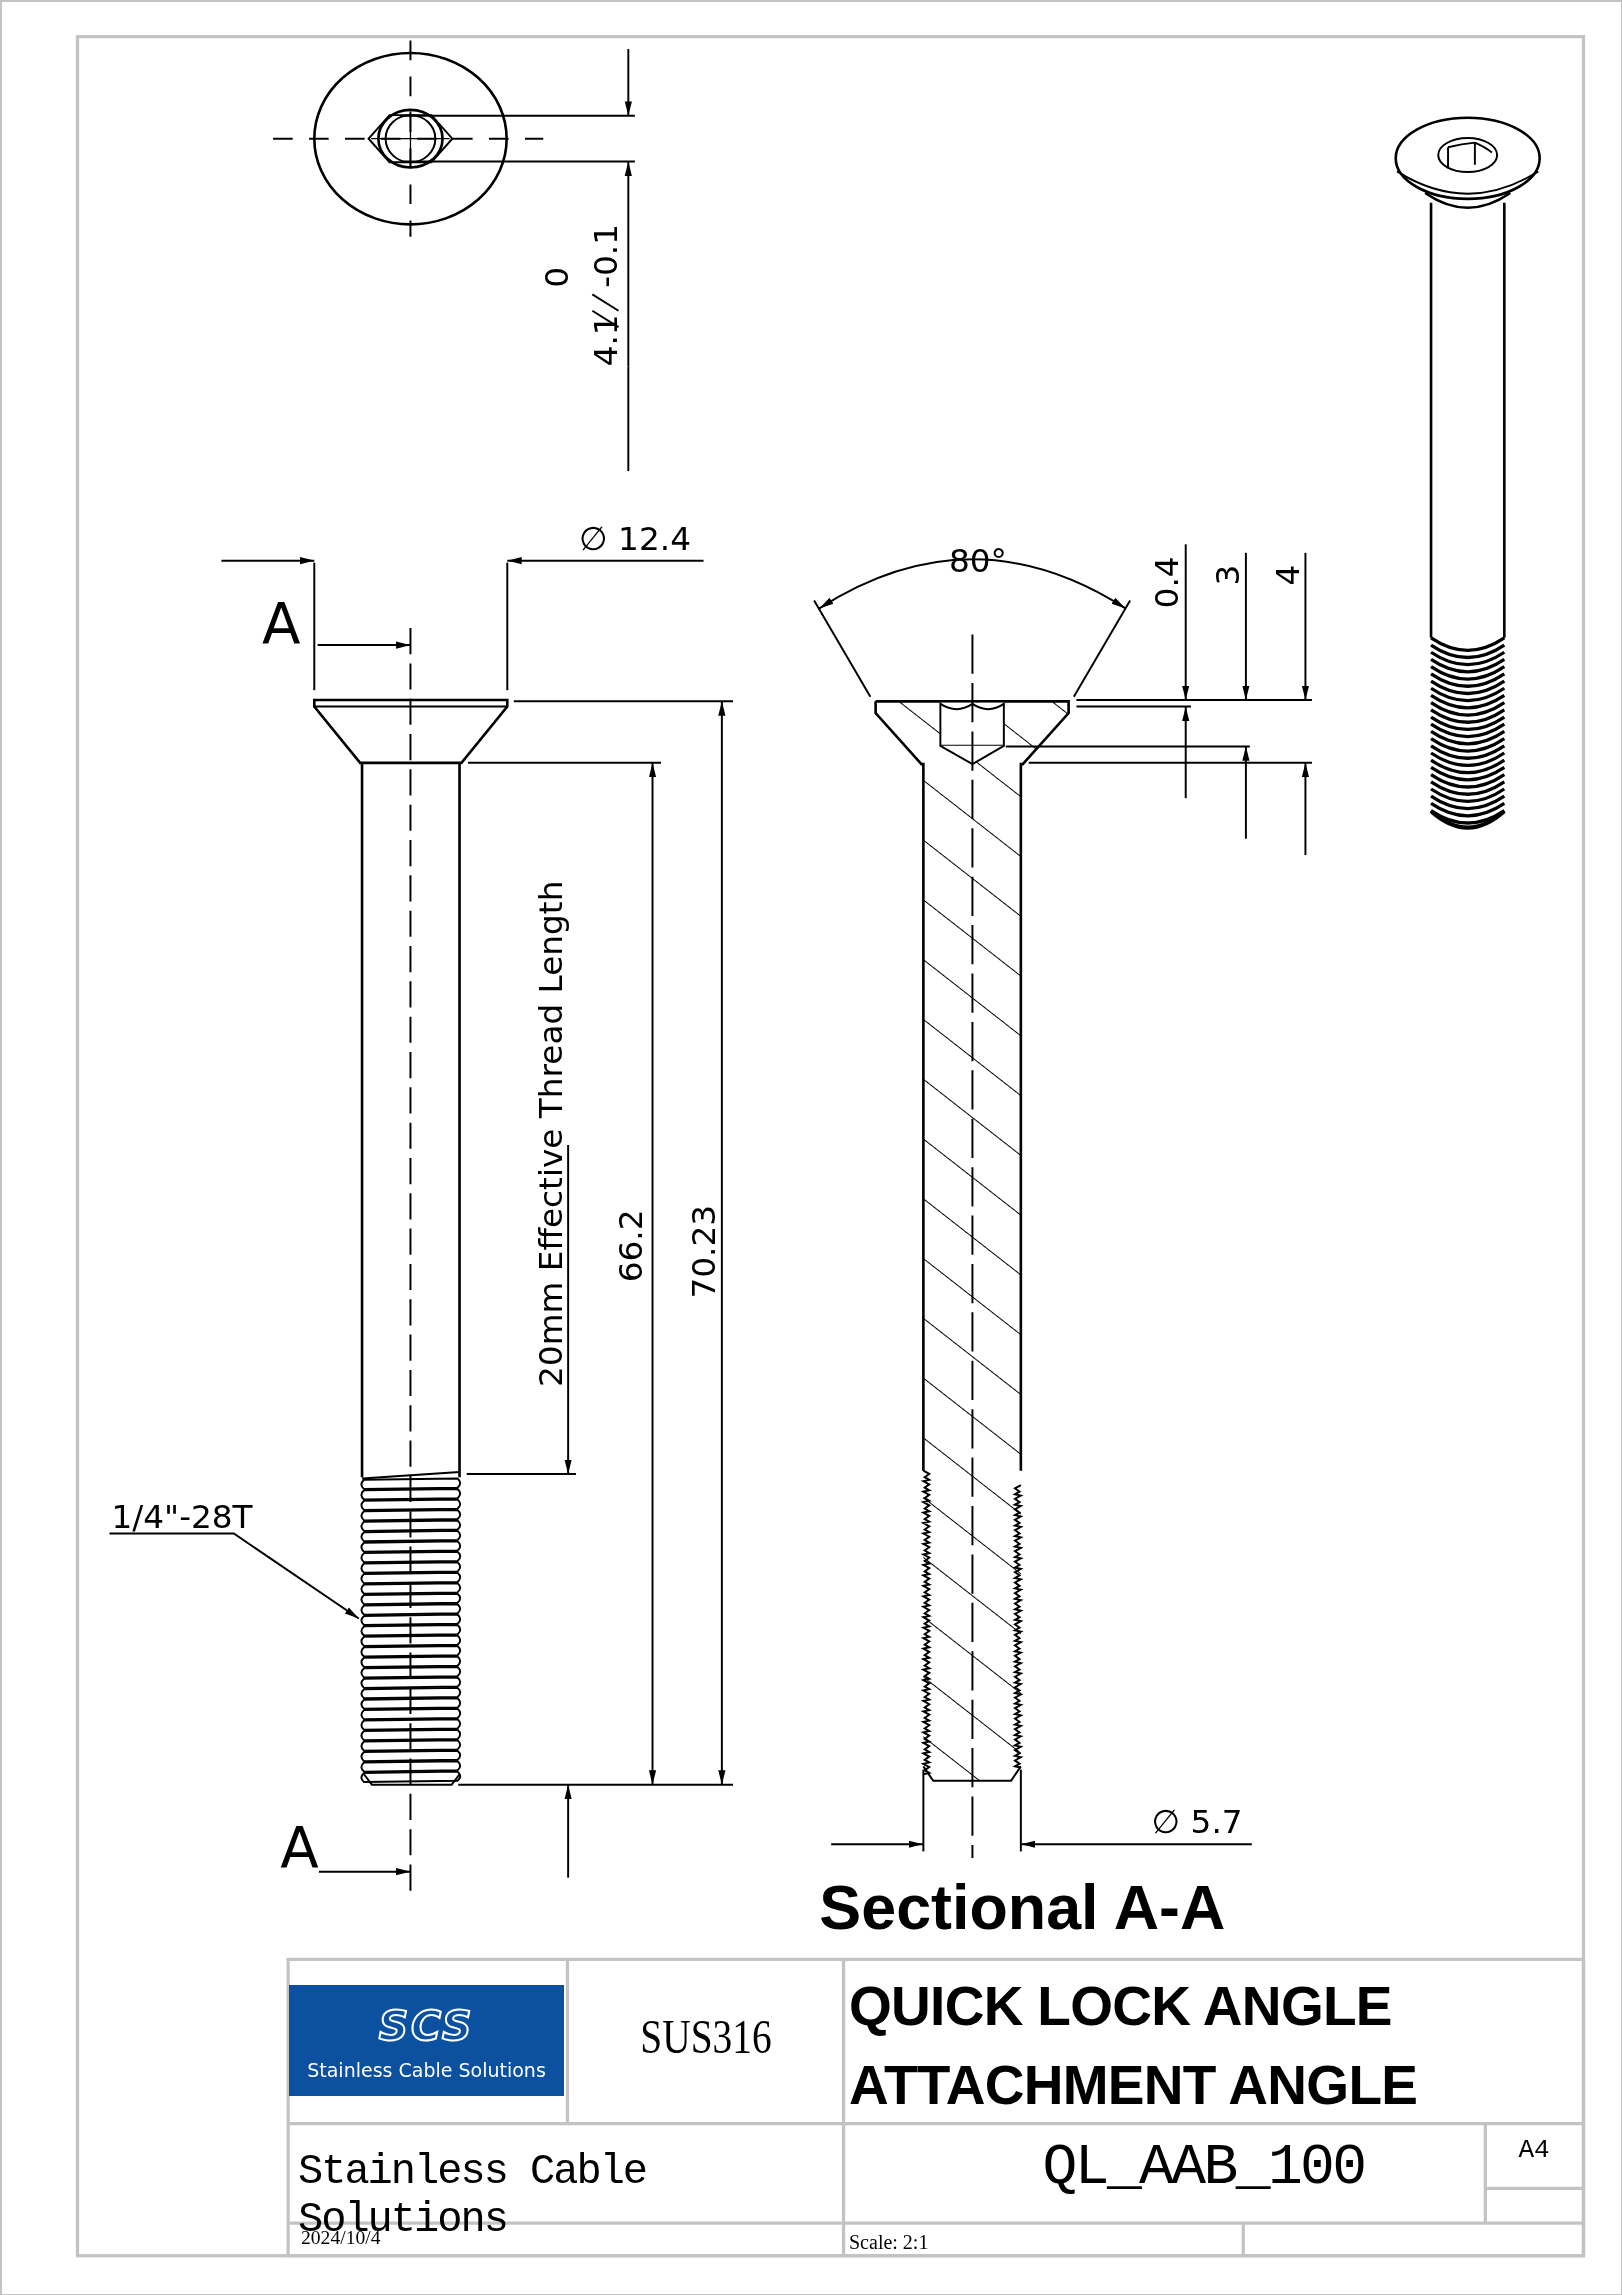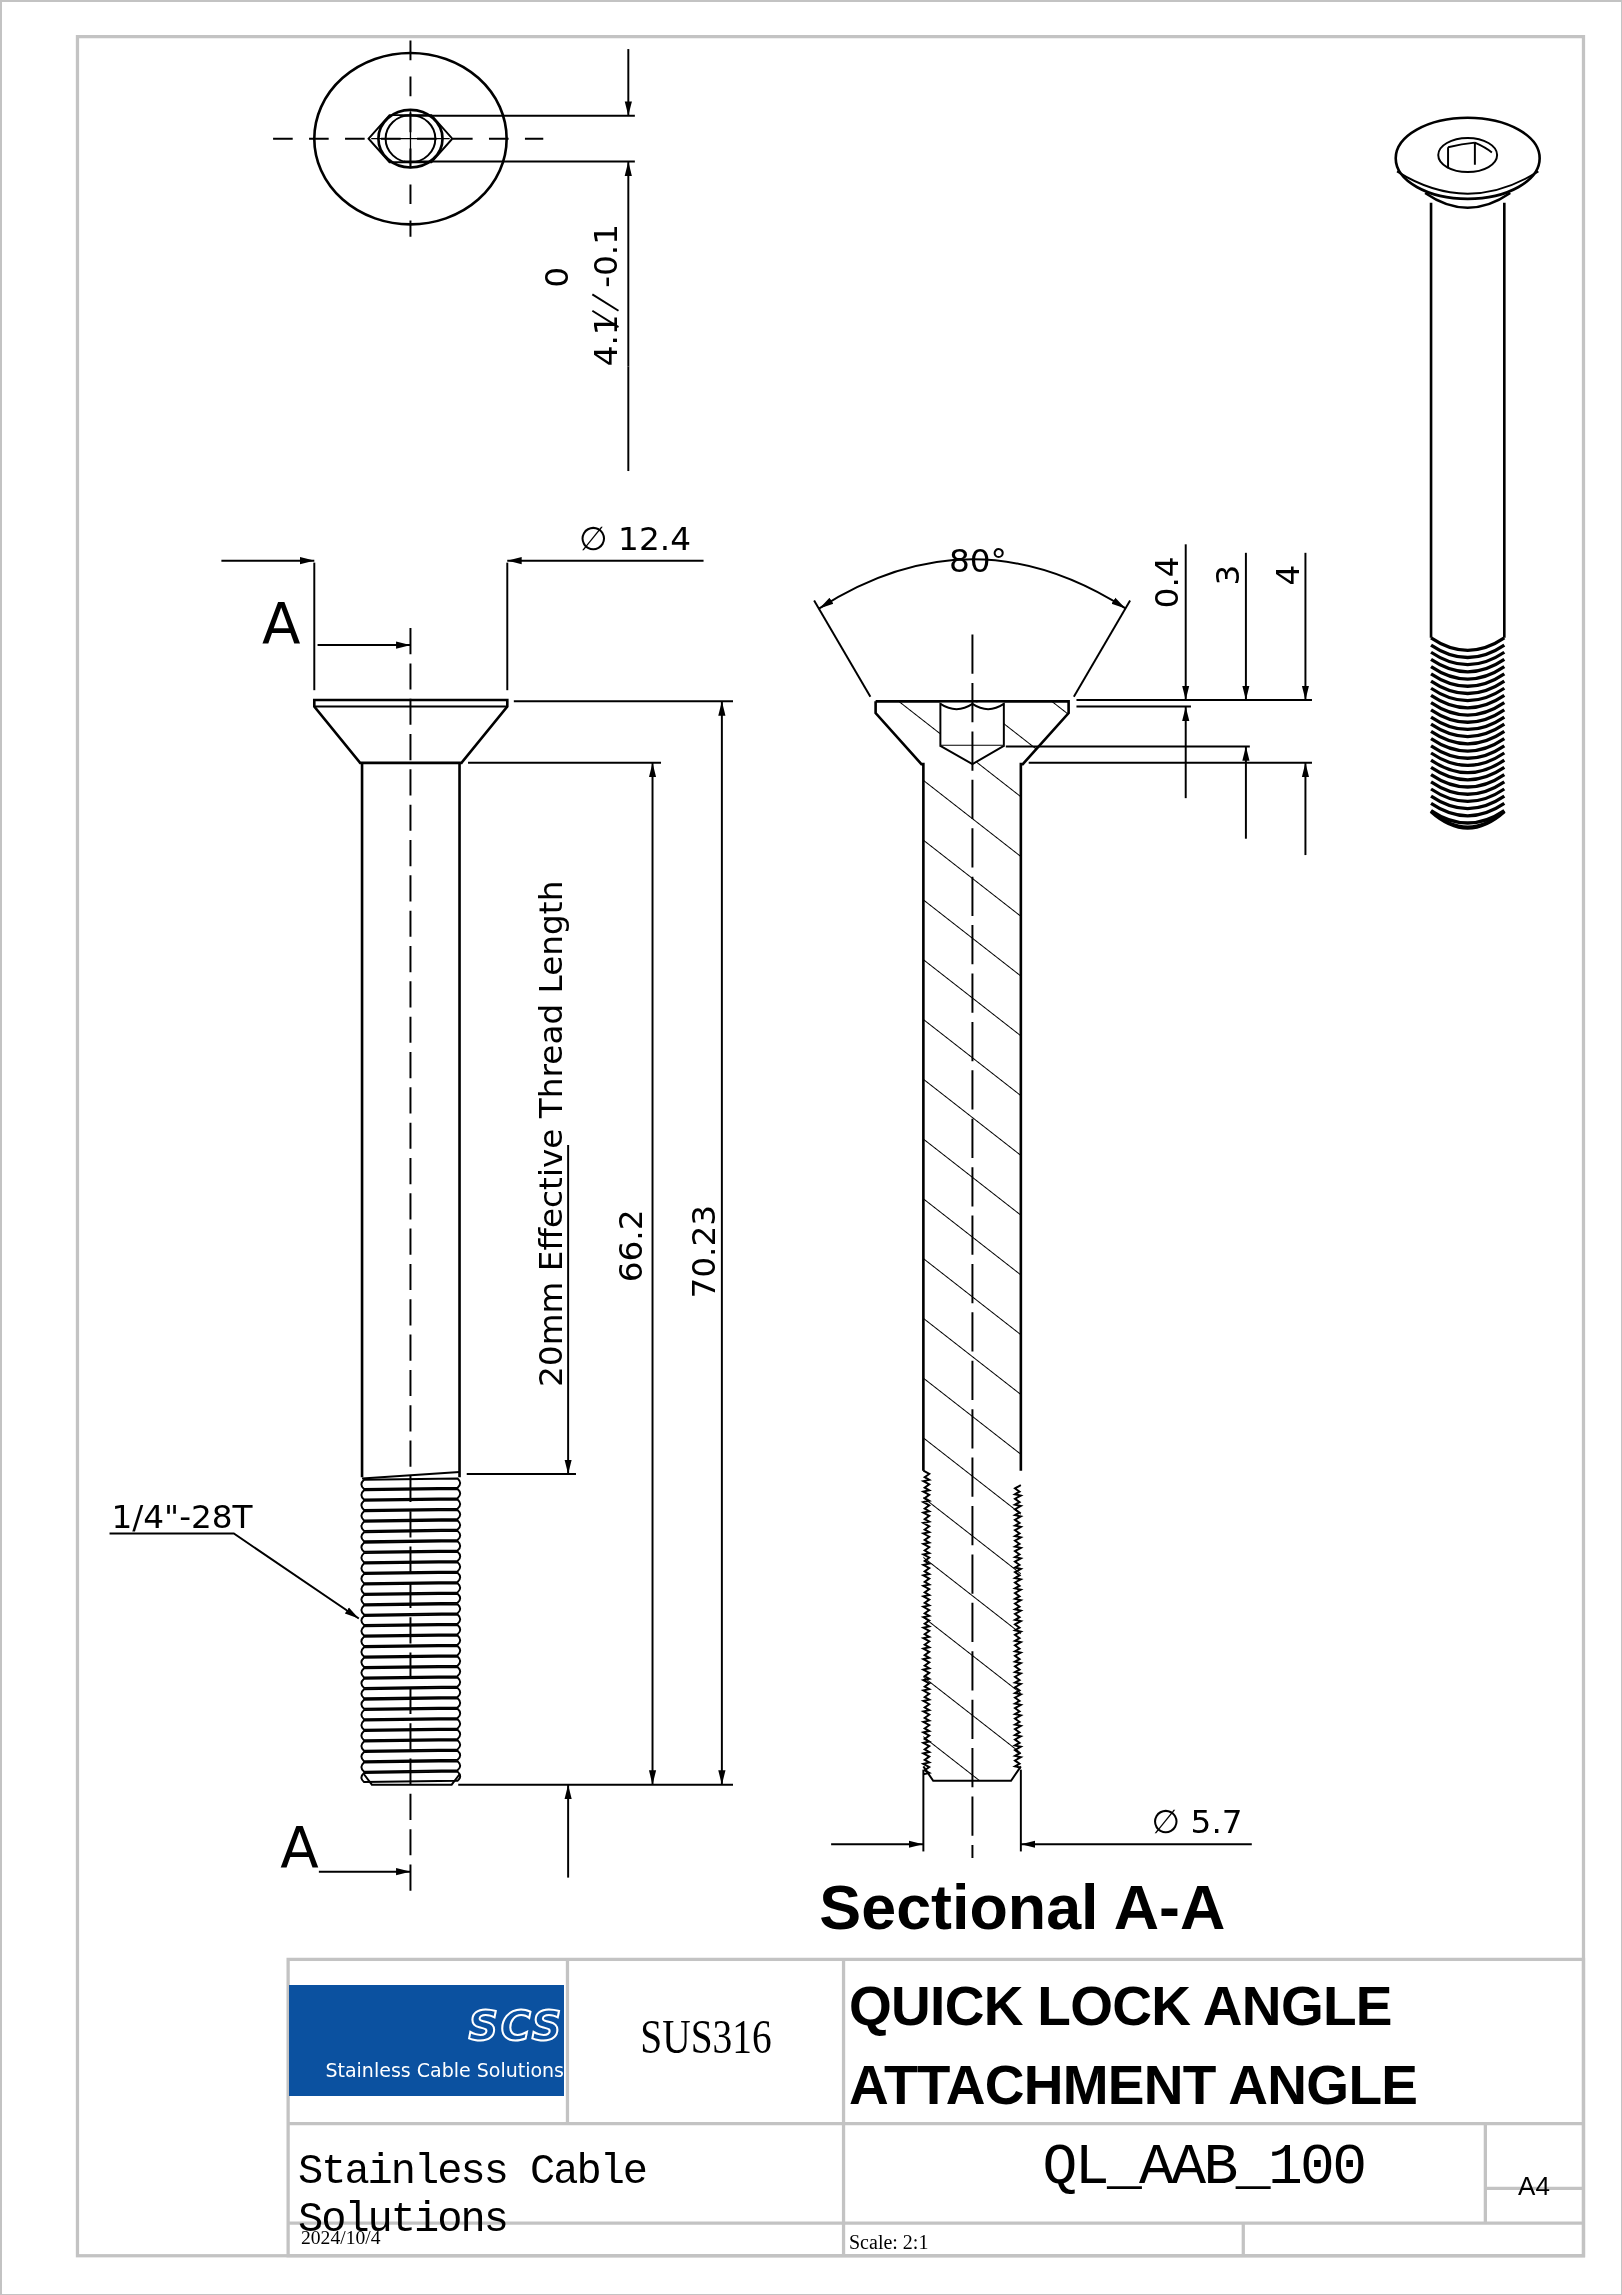--- a/index.html
+++ b/index.html
@@ -5,21 +5,21 @@
   html, body { margin: 0; padding: 0; background: #ffffff; }
   body { width: 1623px; height: 2295px; position: relative; overflow: hidden; }
   .page-frame { position: absolute; left: 0; top: 0; width: 1619px; height: 2292px; border: 2px solid #c3c3c3; }
   svg.drawing { position: absolute; left: 0; top: 0; }
   .dim-text { font-family: "DejaVu Sans", sans-serif; font-size: 50px; fill: #000; }
   .label-big { font-family: "DejaVu Sans", sans-serif; font-size: 86px; fill: #000; }
   .section-title { font-family: "Liberation Sans", sans-serif; font-weight: bold; font-size: 96px; fill: #000; }
   .tb-cell { position: absolute; box-sizing: border-box; }
   .tb-title { font-family: "Liberation Sans", sans-serif; font-weight: bold; font-size: 55px; line-height: 80px; color: #000; letter-spacing: -0.7px; }
   .tb-mono { font-family: "Liberation Serif", serif; color: #000; }
-  .logo-box { position: absolute; background: #0b51a0; color: #fff; text-align: right; }
+  .logo-box { position: absolute; background: #0b51a0; color: #fff; text-align: center; }
   .logo-mark { font-family: "DejaVu Sans", sans-serif; font-style: italic; font-weight: bold; font-size: 41px; letter-spacing: 2.6px; color: transparent; -webkit-text-stroke: 2px #ffffff; display: block; margin-top: 17px; }
   .logo-text { font-family: "DejaVu Sans", sans-serif; font-size: 19px; display: block; margin-top: 9.2px; }
 </style>
 </head>
 <body>
 
 <div class="page-frame"></div>
 
 <svg class="drawing" width="1623" height="2295" viewBox="0 0 2480 3508">
   <defs>
@@ -221,16 +221,16 @@
 
 <div class="logo-box" style="left:289px; top:1985px; width:275px; height:111px;">
   <span class="logo-mark">SCS</span>
   <span class="logo-text">Stainless Cable Solutions</span>
 </div>
 <div class="tb-cell tb-mono" style="left:569px; top:2009px; width:274px; text-align:center; font-size:48px; transform:scaleX(0.82);">SUS316</div>
 <div class="tb-cell tb-title" style="left:849px; top:1966px; width:733px;">QUICK LOCK ANGLE</div>
 <div class="tb-cell tb-title" style="left:849px; top:2045px; width:733px;">ATTACHMENT ANGLE</div>
 <div class="tb-cell tb-mono" style="left:298px; top:2148px; width:550px; font-family:'Liberation Mono', monospace; font-size:42px; letter-spacing:-2px;">Stainless Cable Solutions</div>
 <div class="tb-cell tb-mono" style="left:843px; top:2135px; width:642px; text-align:center; font-family:Liberation Mono, monospace; font-size:58px; letter-spacing:-2.6px; padding-left:79px;">QL_AAB_100</div>
-<div class="tb-cell" style="left:1485px; top:2135px; width:98px; text-align:center; font-family:Liberation Sans, sans-serif; font-size:26px;margin-top:36px;">A4</div>
+<div class="tb-cell" style="left:1485px; top:2135px; width:98px; text-align:center; font-family:Liberation Mono, monospace; font-size:26px;">A4</div>
 <div class="tb-cell tb-mono" style="left:301px; top:2227px; font-size:19.6px;">2024/10/4</div>
 <div class="tb-cell tb-mono" style="left:849px; top:2231px; font-size:20px;">Scale: 2:1</div>
 
 
 </body></html>

